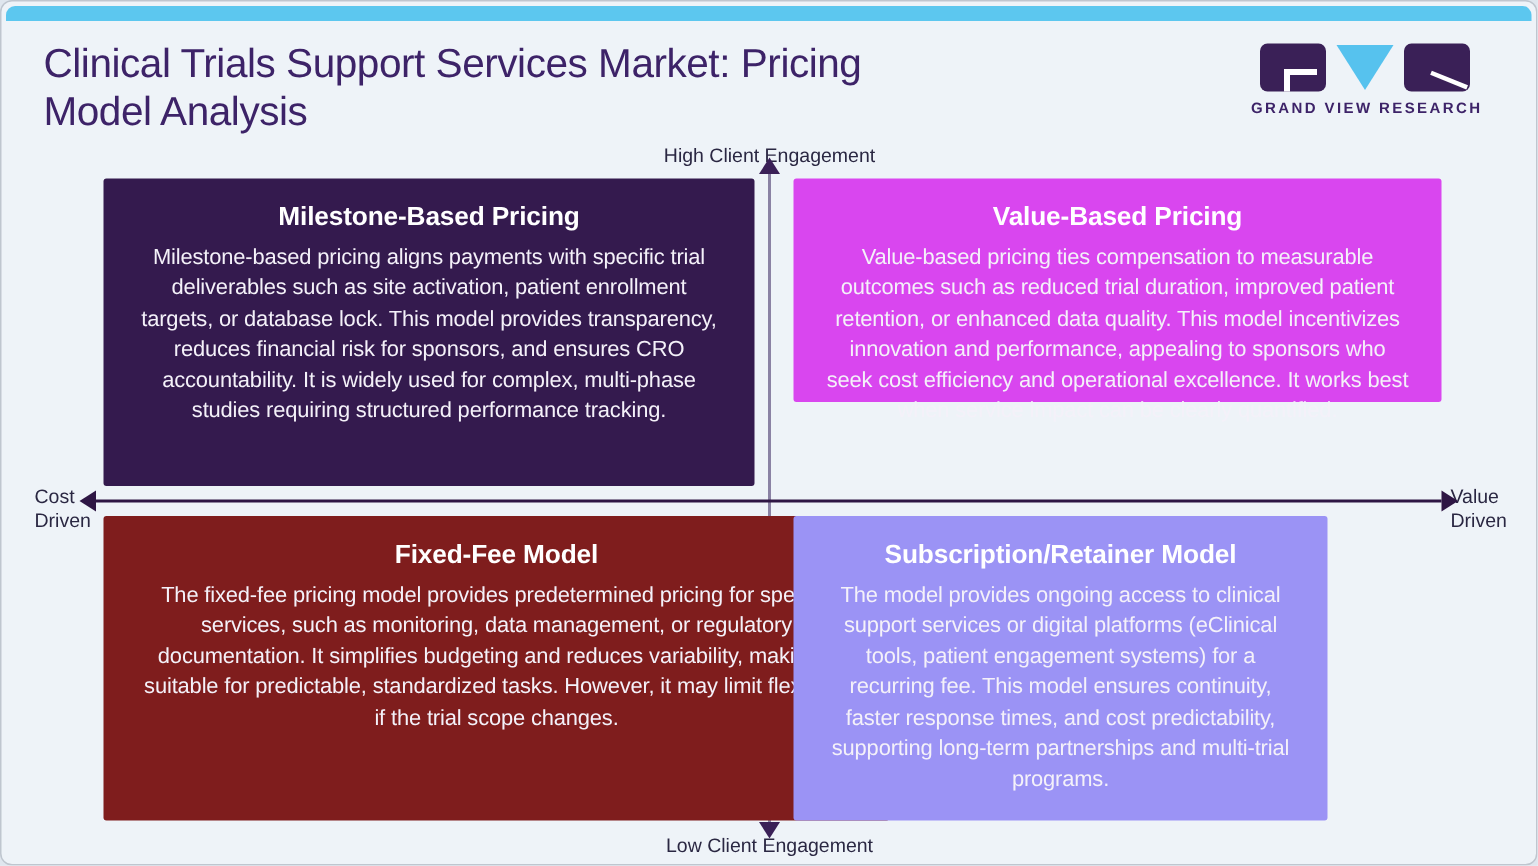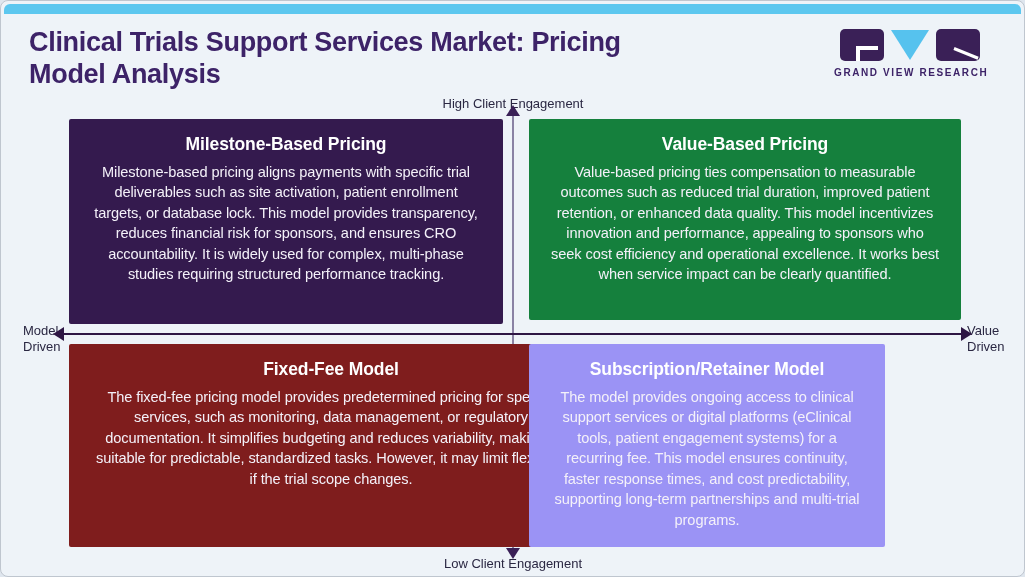--- a/index.html
+++ b/index.html
@@ -11,21 +11,21 @@
     border-radius:8px;
     overflow:hidden;
     font-family:"Liberation Sans", sans-serif;
   }
   .topbar{
     position:absolute;top:3px;left:3px;right:3px;height:10px;
     background:#5cc7ef;border-radius:6px 6px 0 0;
   }
   .page-title{
     position:absolute;left:28px;top:26px;width:600px;
-    font-size:27px;font-weight:700;line-height:1.18;
+    font-size:27px;font-weight:400;line-height:1.18;
     color:#3d2368;letter-spacing:-0.3px;
   }
   .logo{
     position:absolute;right:38px;top:28px;width:152px;text-align:center;
   }
   .logo-marks{display:flex;justify-content:center;align-items:flex-start;gap:7px;height:34px;}
   .logo-block{position:relative;width:44px;height:32px;background:#3a2057;border-radius:5px;}
   .logo-g-h{position:absolute;left:16px;top:17px;width:22px;height:4px;background:#fff;}
   .logo-g-v{position:absolute;left:16px;top:17px;width:4px;height:15px;background:#fff;}
   .logo-tri{width:0;height:0;border-left:19px solid transparent;border-right:19px solid transparent;border-top:30px solid #56c2ee;margin-top:1px;}
@@ -49,21 +49,21 @@
     position:absolute;border-radius:2px;color:#ffffff;
     padding:15px 22px 12px 22px;box-sizing:border-box;text-align:center;
   }
   .quad h2{
     margin:0 0 7px 0;font-size:17.5px;font-weight:700;letter-spacing:-0.1px;
   }
   .quad p{
     margin:0;font-size:14.6px;line-height:1.40;letter-spacing:-0.1px;color:#f4f1f9;
   }
   .quad-tl{left:68px;top:118px;width:434px;height:205px;background:#341a4e;}
-  .quad-tr{left:528px;top:118px;width:432px;height:201px;background:#15803d;}
+  .quad-tr{left:528px;top:118px;width:432px;height:149px;background:#d946ef;}
   .quad-bl{left:68px;top:343px;width:524px;height:203px;background:#7f1d1d;}
   .quad-br{left:528px;top:343px;width:356px;height:203px;background:#9b93f5;}
 </style>
 </head>
 <body>
 
 <div class="page">
 
   <div class="topbar"></div>
 
@@ -78,21 +78,21 @@
       <div class="logo-tri"></div>
       <div class="logo-block">
         <div class="logo-r-slit"></div>
       </div>
     </div>
     <div class="logo-text">GRAND VIEW RESEARCH</div>
   </div>
 
   <div class="axis-label h-center" style="left:512px;top:95px;">High Client Engagement</div>
   <div class="axis-label h-center" style="left:512px;top:555px;">Low Client Engagement</div>
-  <div class="axis-label" style="left:22px;top:322px;width:48px;">Model Driven</div>
+  <div class="axis-label" style="left:22px;top:322px;width:48px;">Cost Driven</div>
   <div class="axis-label" style="left:966px;top:322px;width:48px;">Value Driven</div>
 
   <div class="v-axis"></div>
   <div class="h-axis"></div>
   <div class="arrow arrow-up"></div>
   <div class="arrow arrow-down"></div>
   <div class="arrow arrow-left"></div>
   <div class="arrow arrow-right"></div>
 
   <div class="quad quad-tl">

